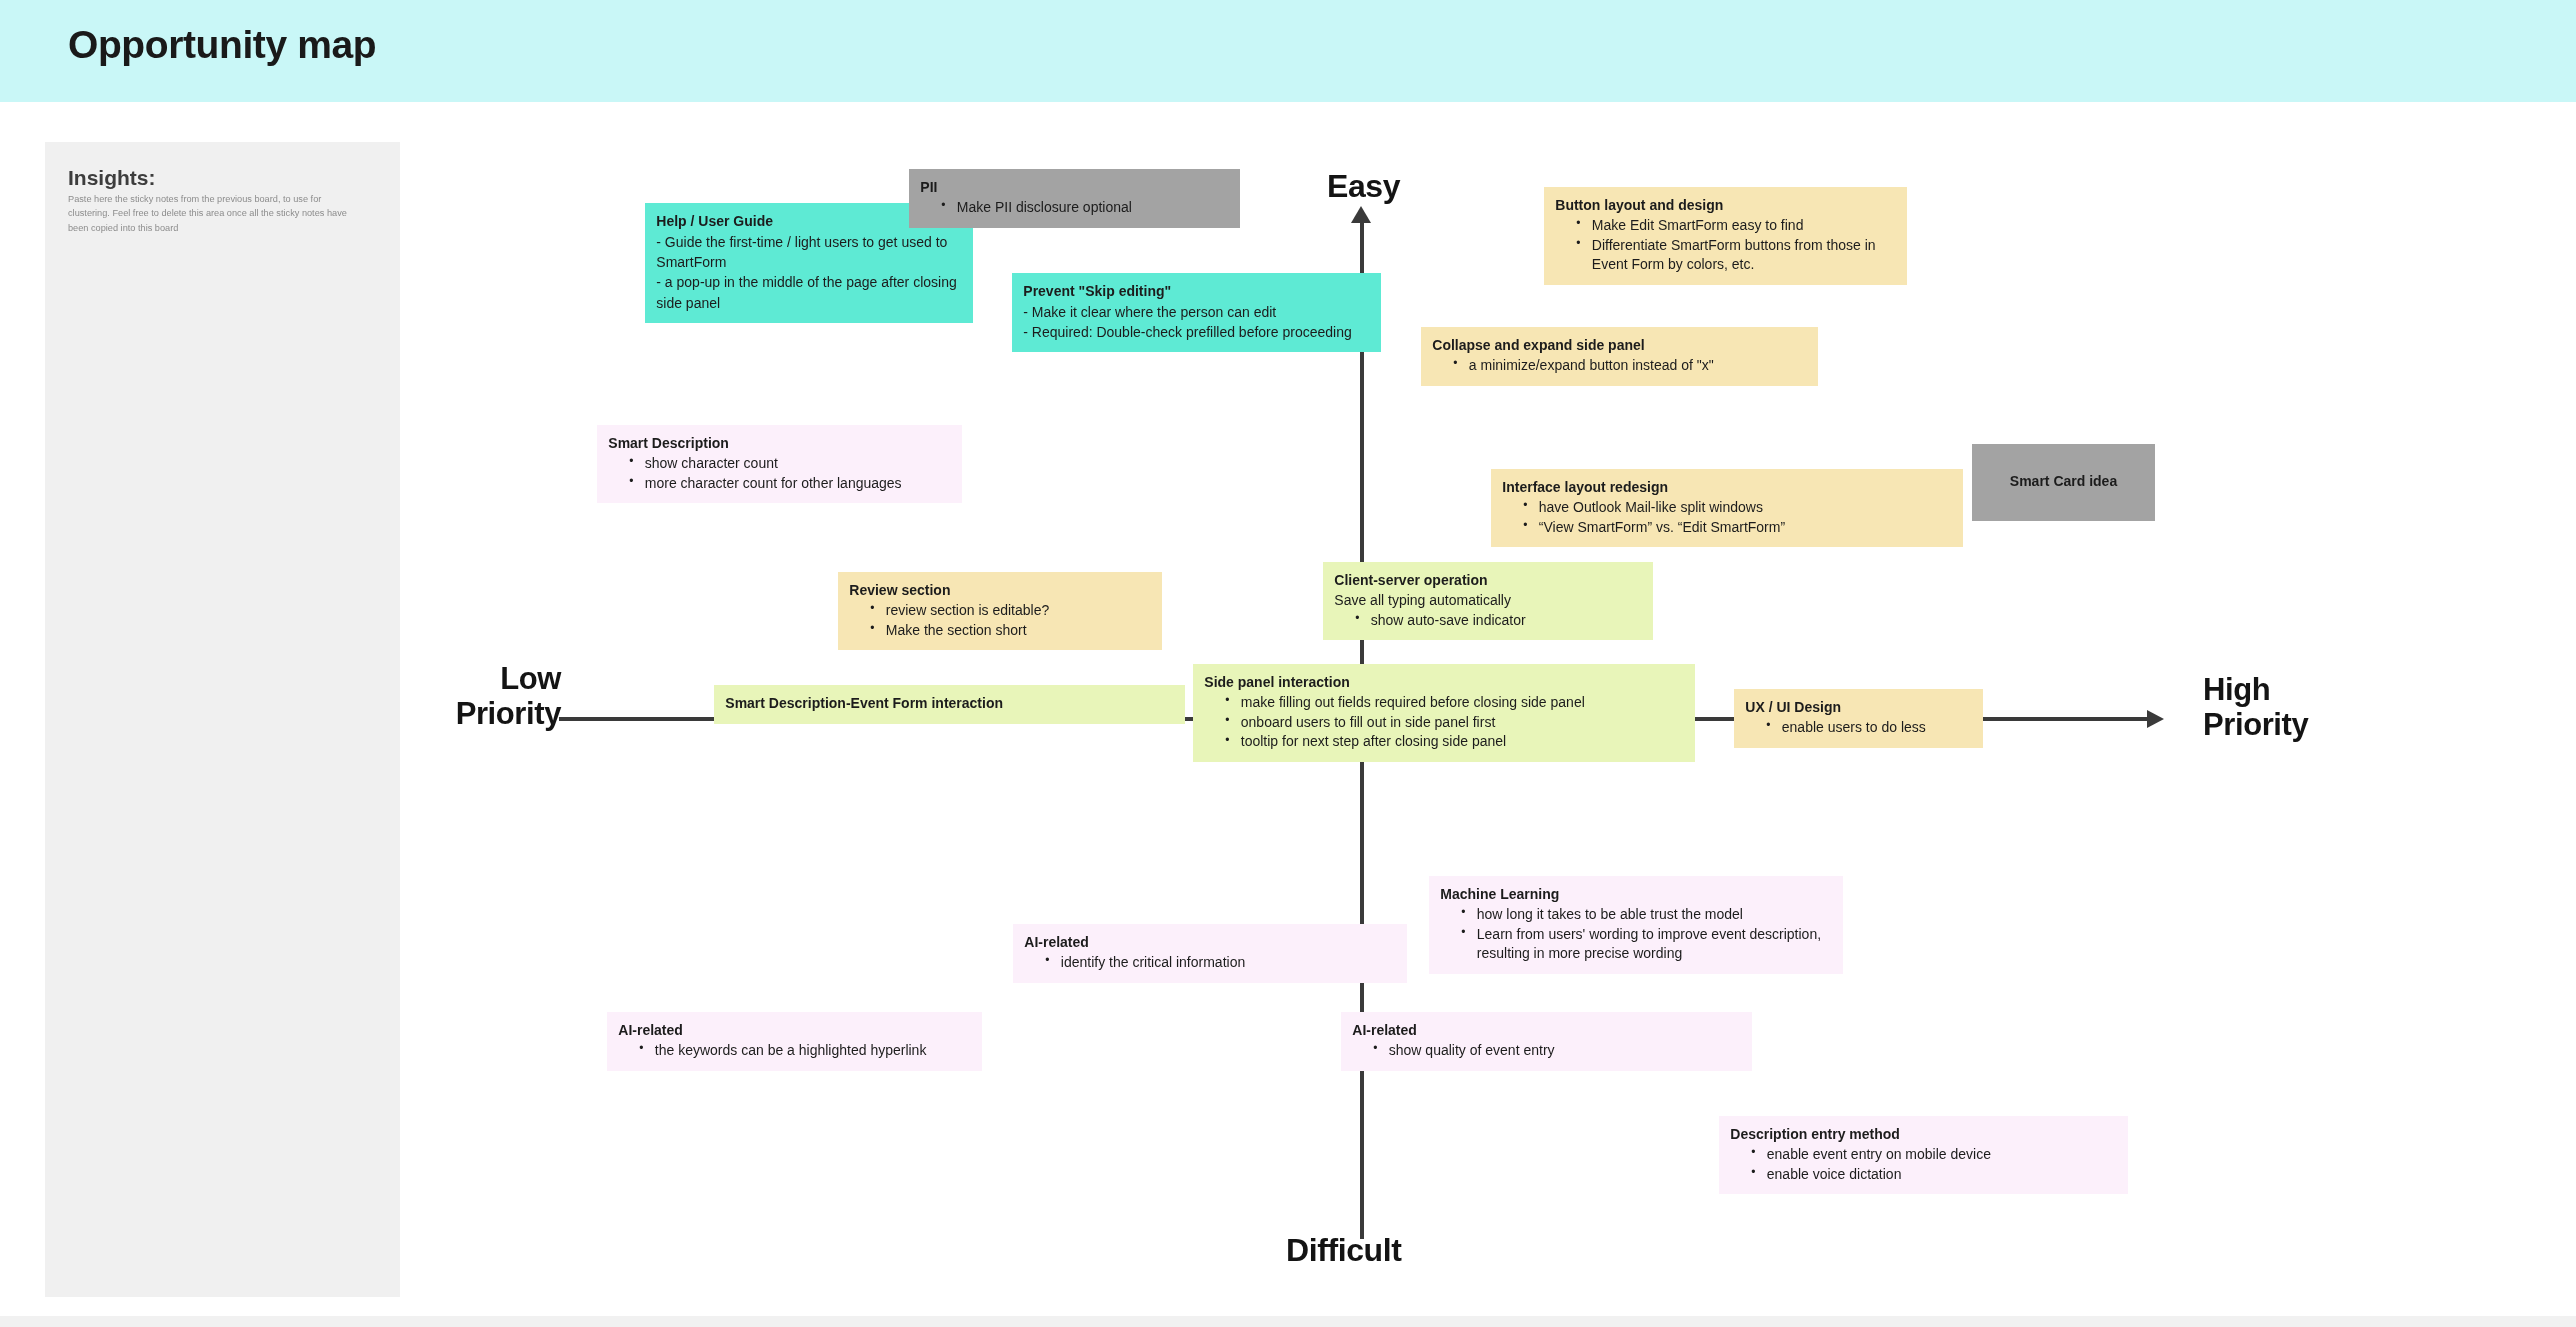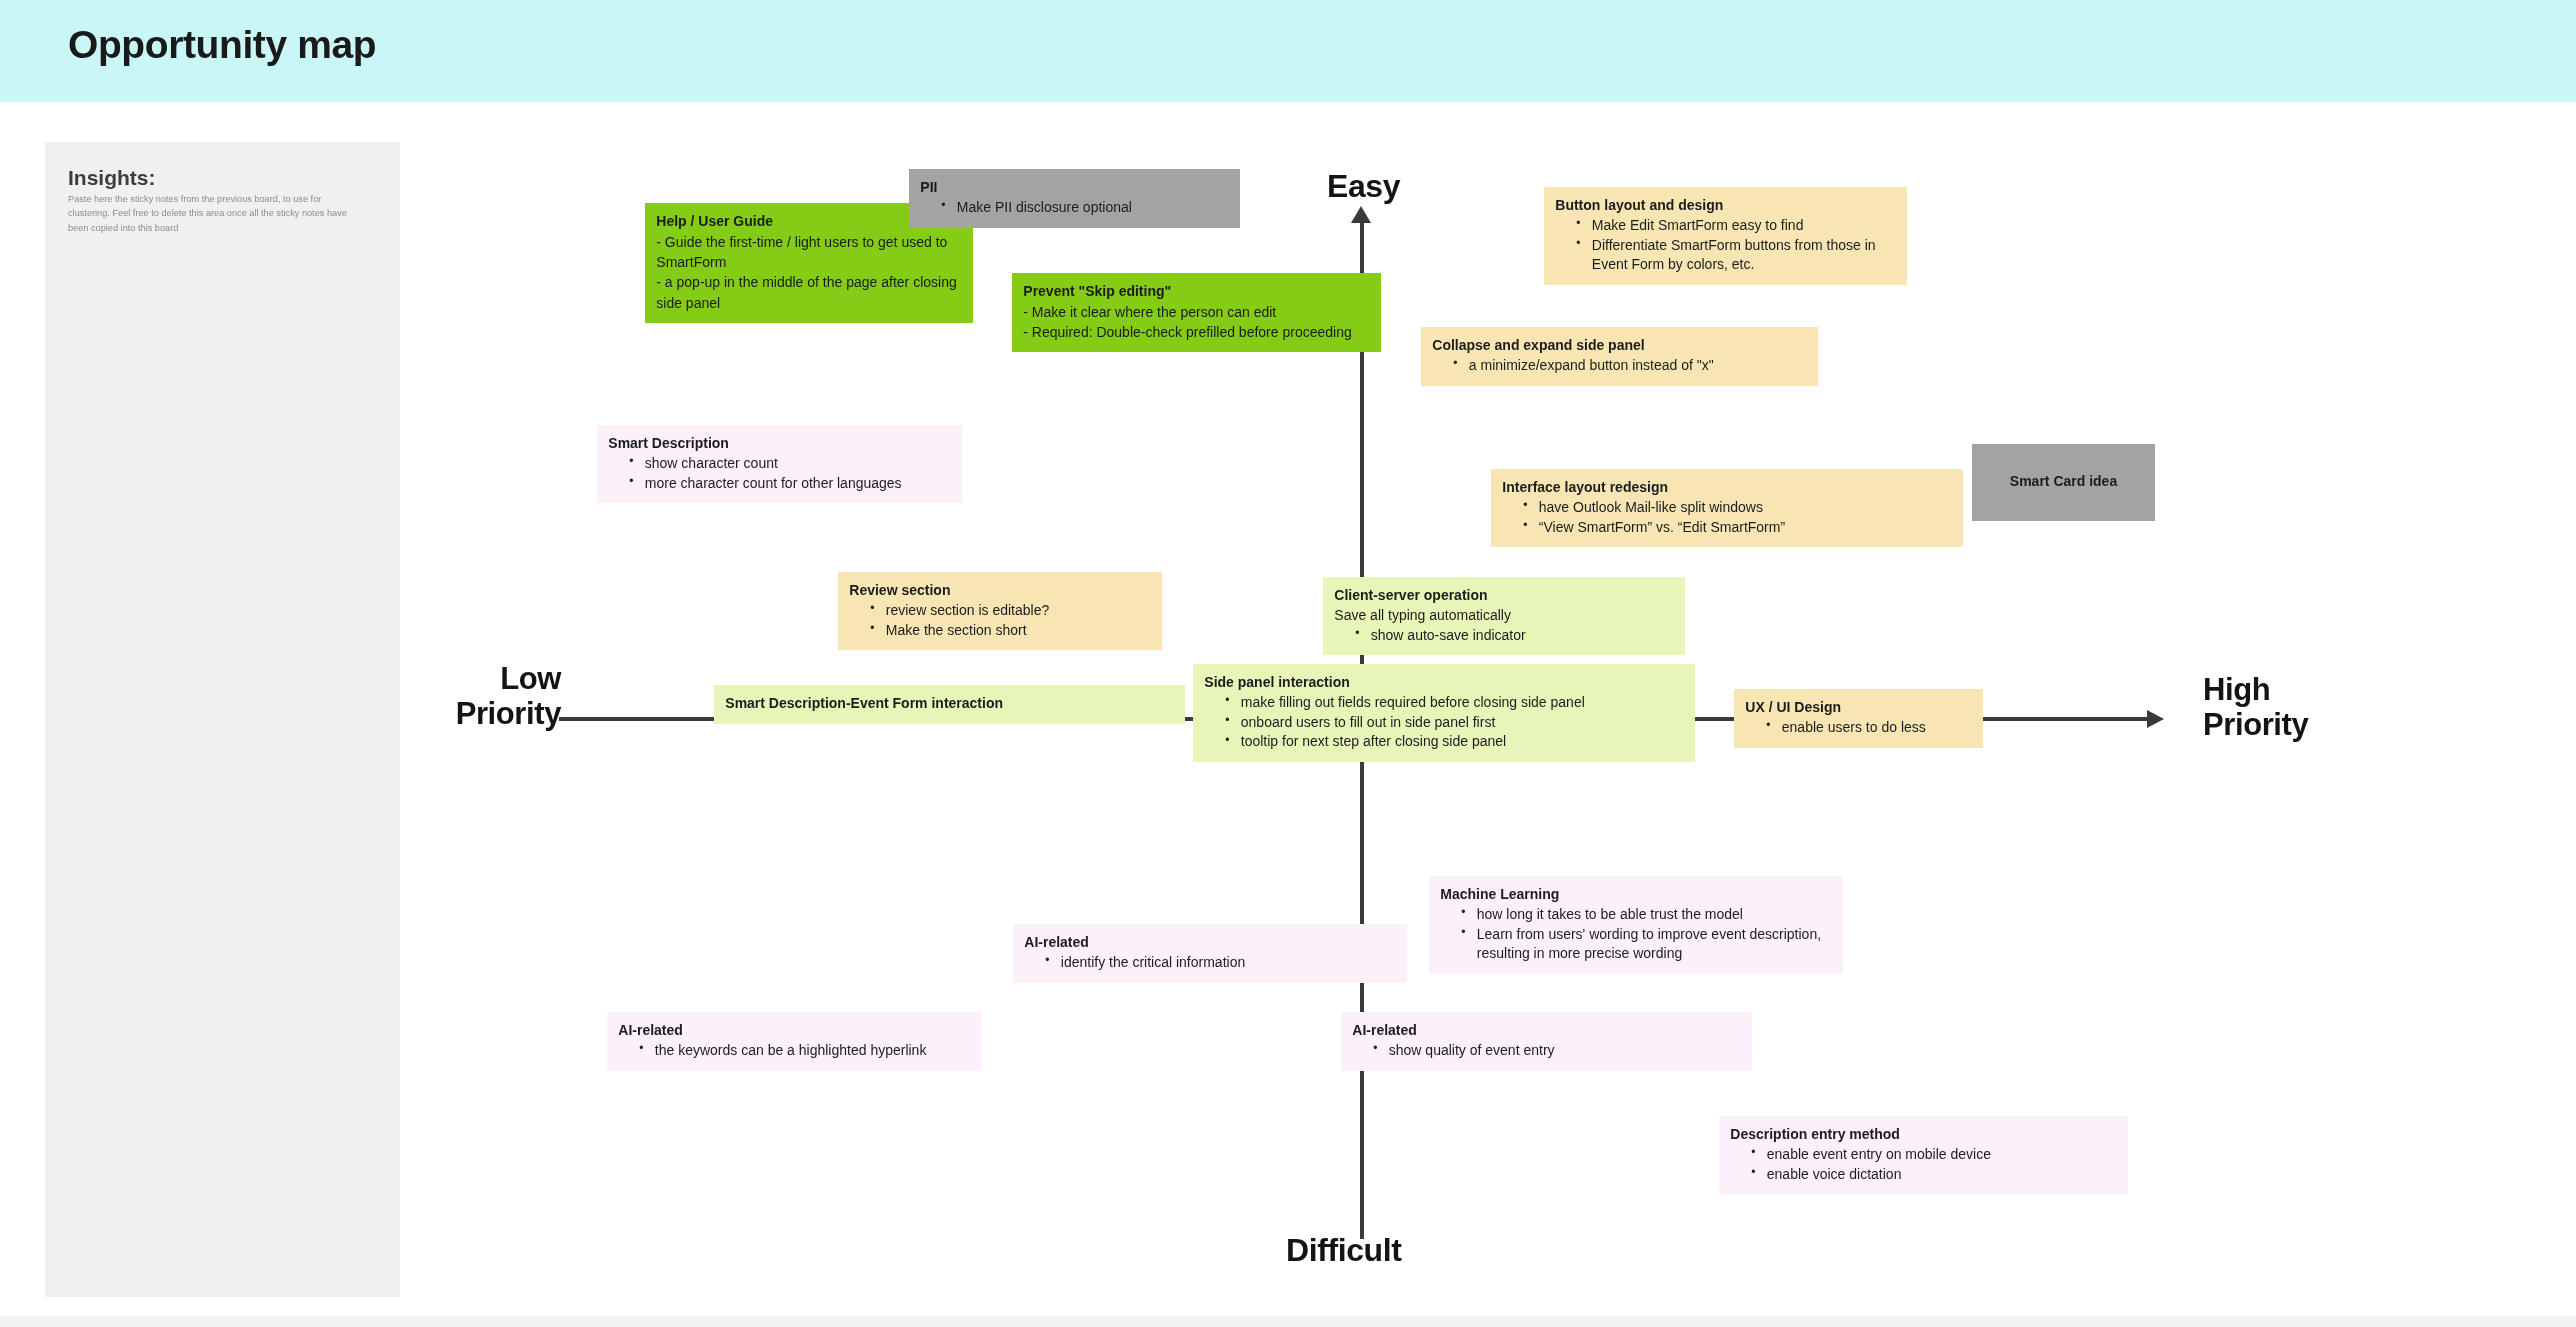--- a/index.html
+++ b/index.html
@@ -94,39 +94,39 @@
     font-size:14px; line-height:1.42; position:relative;
     padding-left:15.5px;
   }
   .note ul li:before{
     content:"\2022";
     position:absolute; left:0; top:-0.7px;
     font-size:12px; color:#1c1c1c;
   }
   .note .dashlines p{ margin:0; font-size:14px; line-height:1.45; }
 
-  .c-blue   { background:#84cc16; }
+  .c-blue   { background:#5eead4; }
   .c-pink   { background:#a3a3a3; }
   .c-pink2  { background:#fcf0fb; }
   .c-yellow { background:#f7e6b4; }
   .c-green  { background:#e8f5b9; }
   .c-green2 { background:#a3a3a3; }
 
   
   #note-help            { left:645px;  top:203px;  width:328px; }
   #note-pii             { left:909px; top:169px;  width:331px; }
   #note-prevent         { left:1012px; top:273px;  width:369px; }
   #note-button-layout   { left:1544px; top:187px;  width:363px; }
   #note-collapse        { left:1421px; top:327px;  width:397px; }
   #note-smart-desc      { left:597px;  top:425px;  width:365px; }
   #note-interface       { left:1491px; top:469px;  width:472px; }
   #note-smartcard       { left:1972px; top:444px;  width:183px; height:77px; display:flex; align-items:center; justify-content:center; }
   #note-smartcard .note-title{ margin:0; }
   #note-review          { left:838px; top:572px;  width:324px; }
-  #note-client-server   { left:1323px; top:562px;  width:362px;margin-top:15px; }
+  #note-client-server   { left:1323px; top:562px;  width:330px; }
   #note-smart-desc-efi  { left:714px; top:685px;  width:471px; }
   #note-side-panel      { left:1193px; top:664px;  width:502px; }
   #note-ux-ui           { left:1734px; top:689px;  width:249px; }
   #note-ml              { left:1429px; top:876px; width:414px; }
   #note-ai-critical     { left:1013px; top:924px; width:394px; }
   #note-ai-keywords     { left:607px;  top:1012px; width:375px; }
   #note-ai-quality      { left:1341px; top:1012px; width:411px; }
   #note-desc-entry      { left:1719px; top:1116px; width:409px; }
 </style>
 </head>

